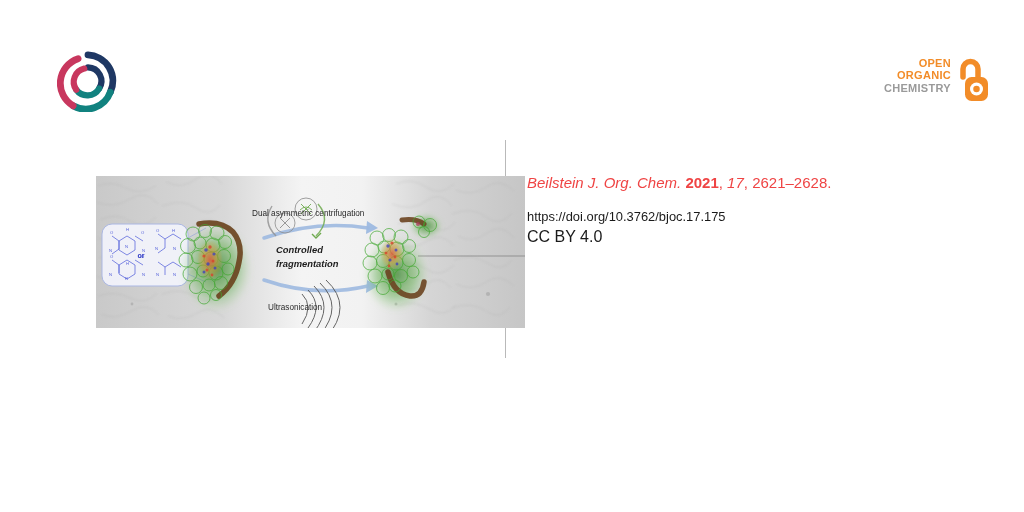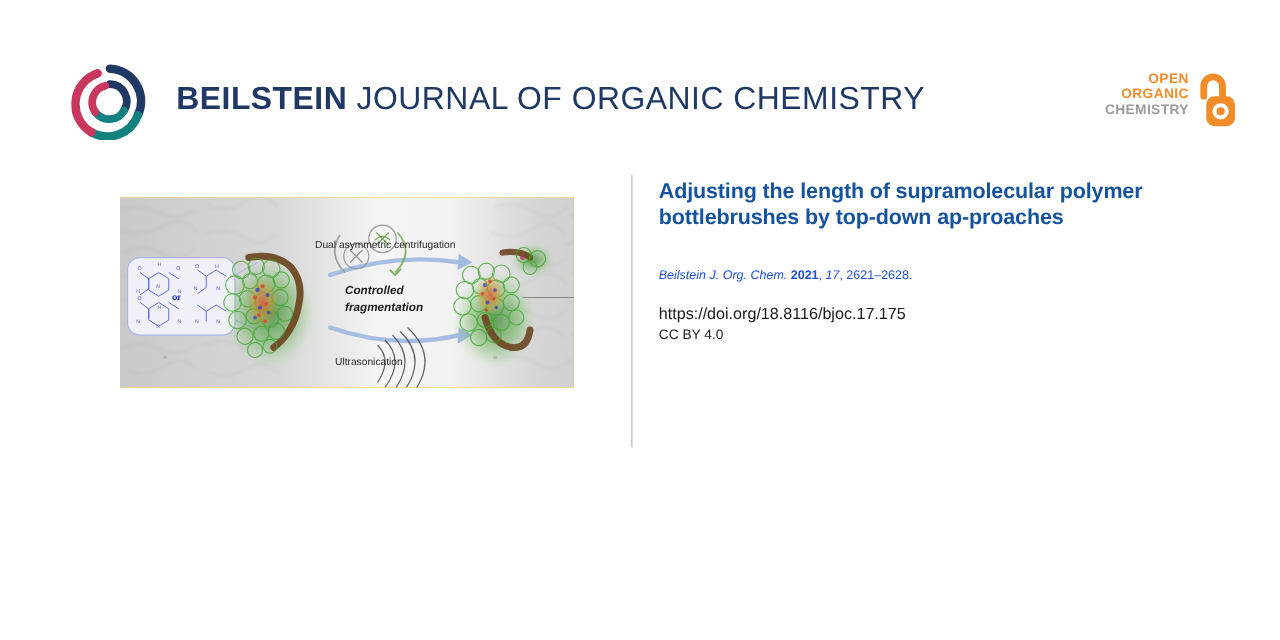--- a/index.html
+++ b/index.html
@@ -97,22 +97,22 @@
     top: 12px;
     width: 1px;
     height: 218px;
     background: #b9b9b9;
   }
 
   
   .graphical-abstract {
     position: absolute;
     left: 56px;
-    top: 14px;
-    width: 363px;
+    top: 32px;
+    width: 429px;
     height: 152px;
     overflow: hidden;
     background: #eab308;
   }
   .ga-svg { display: block; width: 429px; height: 152px; }
 
   
   .article {
     position: absolute;
     left: 527px;
@@ -132,22 +132,22 @@
     margin: 0;
     padding-top: 21px;
     font-size: 15.5px;
     font-weight: 400;
     color: #1a1a1a;
     line-height: 1.2;
   }
   .article-citation {
     margin: 0;
     padding-top: 31px;
-    font-size: 10px;
-    color: #1d4ed8;
+    font-size: 15px;
+    color: #ef4444;
     font-style: italic;
     line-height: 1.3;
   }
   .article-citation .cit-year {
     font-weight: 700;
     font-style: normal;
   }
   .article-citation .cit-vol {
     font-style: italic;
   }
@@ -157,44 +157,41 @@
   }
   .article-doi {
     margin: 0;
     padding-top: 15px;
     font-size: 12.9px;
     color: #1a1a1a;
     line-height: 1.42;
   }
   .article-license {
     margin: 0;
-    font-size: 11px;
+    font-size: 16px;
     color: #1a1a1a;
     line-height: 1.42;
   }
 </style>
 </head>
 <body>
 
 <header class="masthead">
 
   <div class="brand">
     <svg class="brand-mark" viewBox="0 0 100 100">
       <g fill="none" stroke-linecap="round">
         <path d="M 50 8 A 42 42 0 0 1 86 68" stroke="#1f3864" stroke-width="11"></path>
         <path d="M 86 68 A 42 42 0 0 1 26 90" stroke="#11827f" stroke-width="11"></path>
         <path d="M 26 90 A 42 42 0 0 1 34 14" stroke="#c8375e" stroke-width="11"></path>
         <path d="M 50 28 A 22 22 0 0 1 68 62" stroke="#1f3864" stroke-width="10"></path>
         <path d="M 68 62 A 22 22 0 0 1 31 64" stroke="#11827f" stroke-width="10"></path>
         <path d="M 31 64 A 22 22 0 0 1 44 30" stroke="#c8375e" stroke-width="10"></path>
       </g>
     </svg>
-    <div class="brand-wordmark">
-      <span class="wm-bold">BEILSTEIN</span><span> </span><span class="wm-light">JOURNAL OF ORGANIC CHEMISTRY</span>
-    </div>
   </div>
 
   <div class="oa-badge">
     <div class="oa-words">
       <span class="oa-line oa-open">OPEN</span>
       <span class="oa-line oa-access">ORGANIC</span>
       <span class="oa-line oa-platinum">CHEMISTRY</span>
     </div>
     <svg class="oa-lock" viewBox="0 0 64 92">
       <path d="M 40 40 L 40 24 A 15 15 0 0 0 10 24 L 10 40" fill="none" stroke="#f28c28" stroke-width="11" stroke-linecap="round"></path>
@@ -430,25 +427,24 @@
             <circle cx="299" cy="81" r="1.4"></circle>
           <circle cx="293" cy="90" r="1.4"></circle>
         </g>
         <circle cx="322" cy="48" r="2" fill="#b03a5e" opacity="0.75"></circle>
       </g>
     </svg>
   </figure>
 
   <section class="article">
 
-    <h1 class="article-title">Adjusting the length of supramolecular polymer bottlebrushes by top-down ap-proaches</h1>
 
 
     <p class="article-citation">
       <span class="cit-journal">Beilstein J. Org. Chem.</span><span class="cit-comma"> </span><span class="cit-year">2021</span><span class="cit-comma">, </span><span class="cit-vol">17</span><span class="cit-comma">, </span><span class="cit-pages">2621–2628.</span>
     </p>
 
-    <p class="article-doi">https://doi.org/18.8116/bjoc.17.175</p>
+    <p class="article-doi">https://doi.org/10.3762/bjoc.17.175</p>
     <p class="article-license">CC BY 4.0</p>
 
   </section>
 
 </main>
 
 </body></html>

